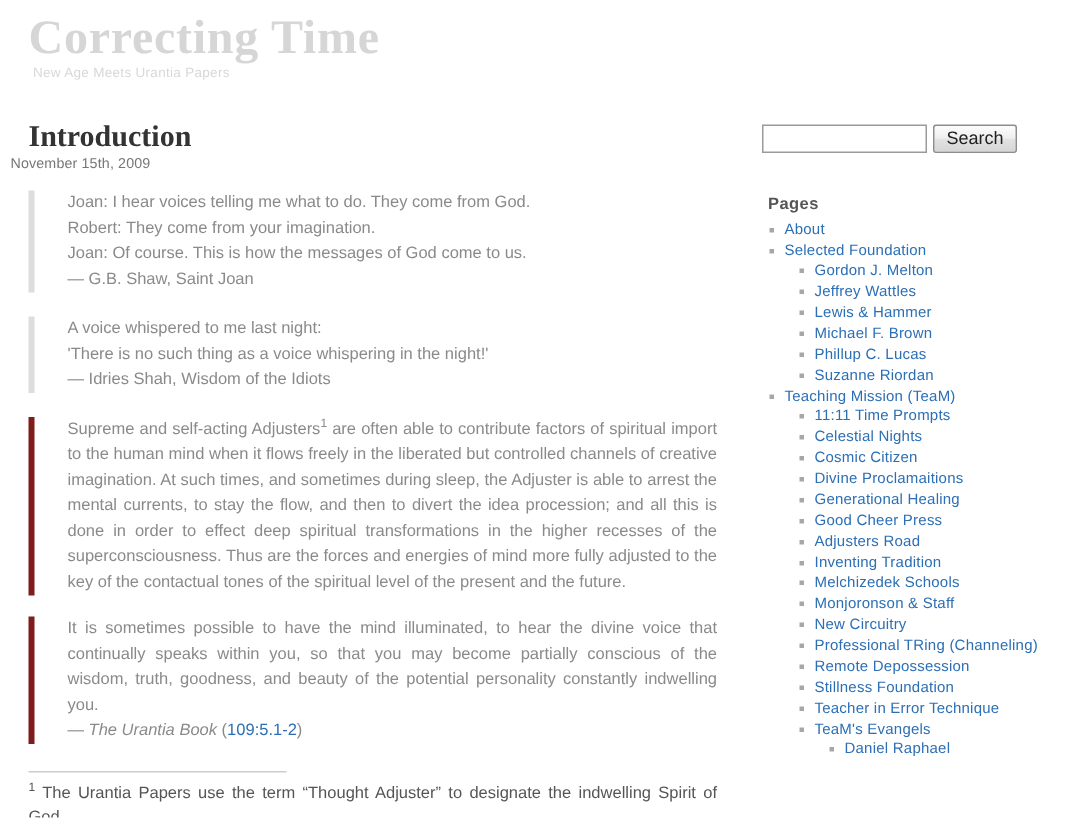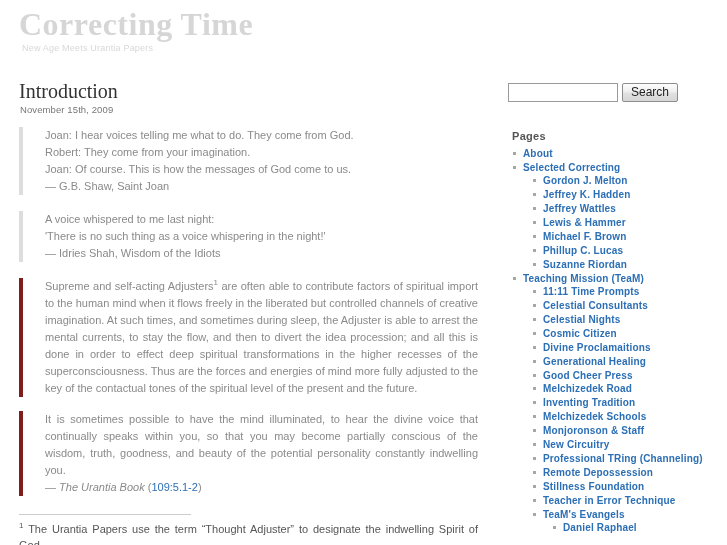--- a/index.html
+++ b/index.html
@@ -58,27 +58,27 @@
     top: 83px;
     width: 215px;
   }
 
   
   .post-title {
     margin: 0;
     padding: 18px 0 0 19px;
     font-family: "Liberation Serif", serif;
     font-size: 20px;
-    font-weight: normal;
+    font-weight: bold;
     color: #333333;
     line-height: 1.15;
   }
   .post-date {
     margin: 1px 0 0 0;
-    padding-left: 20px;
+    padding-left: 7px;
     font-size: 9.5px;
     color: #777777;
     letter-spacing: 0.1px;
   }
 
   .post-body {
     padding: 12px 22px 0 19px;
   }
 
   blockquote.quote {
@@ -201,21 +201,20 @@
     margin: 0;
     padding: 0;
   }
   ul.pagelist li {
     position: relative;
     padding-left: 11px;
     margin: 0 0 0.5px 0;
     font-size: 10px;
     line-height: 13.4px;
     white-space: nowrap;
-    font-weight: bold;
   }
   ul.pagelist li > .bullet {
     position: absolute;
     left: 1px;
     top: 5px;
     width: 3px;
     height: 3px;
     background: #a7a7a7;
   }
   ul.pagelist ul {
@@ -274,38 +273,36 @@
 
   <form id="searchform">
     <input id="search-input" type="text" placeholder="" style="">
     <button id="search-submit" type="submit">Search</button>
   </form>
 
   <div id="pages-widget">
     <div class="widget-title">Pages</div>
     <ul class="pagelist" id="pagelist-root">
         <li><span class="bullet"></span><a href="#">About</a></li>
-        <li><span class="bullet"></span><a href="#">Selected Correcting</a><ul>
+        <li><span class="bullet"></span><a href="#">Selected Foundation</a><ul>
             <li><span class="bullet"></span><a href="#">Gordon J. Melton</a></li>
-            <li><span class="bullet"></span><a href="#">Jeffrey K. Hadden</a></li>
             <li><span class="bullet"></span><a href="#">Jeffrey Wattles</a></li>
             <li><span class="bullet"></span><a href="#">Lewis &amp; Hammer</a></li>
             <li><span class="bullet"></span><a href="#">Michael F. Brown</a></li>
             <li><span class="bullet"></span><a href="#">Phillup C. Lucas</a></li>
             <li><span class="bullet"></span><a href="#">Suzanne Riordan</a></li>
           </ul></li>
         <li><span class="bullet"></span><a href="#">Teaching Mission (TeaM)</a><ul>
             <li><span class="bullet"></span><a href="#">11:11 Time Prompts</a></li>
-            <li><span class="bullet"></span><a href="#">Celestial Consultants</a></li>
             <li><span class="bullet"></span><a href="#">Celestial Nights</a></li>
             <li><span class="bullet"></span><a href="#">Cosmic Citizen</a></li>
             <li><span class="bullet"></span><a href="#">Divine Proclamaitions</a></li>
             <li><span class="bullet"></span><a href="#">Generational Healing</a></li>
             <li><span class="bullet"></span><a href="#">Good Cheer Press</a></li>
-            <li><span class="bullet"></span><a href="#">Melchizedek Road</a></li>
+            <li><span class="bullet"></span><a href="#">Adjusters Road</a></li>
             <li><span class="bullet"></span><a href="#">Inventing Tradition</a></li>
             <li><span class="bullet"></span><a href="#">Melchizedek Schools</a></li>
             <li><span class="bullet"></span><a href="#">Monjoronson &amp; Staff</a></li>
             <li><span class="bullet"></span><a href="#">New Circuitry</a></li>
             <li><span class="bullet"></span><a href="#">Professional TRing (Channeling)</a></li>
             <li><span class="bullet"></span><a href="#">Remote Depossession</a></li>
             <li><span class="bullet"></span><a href="#">Stillness Foundation</a></li>
             <li><span class="bullet"></span><a href="#">Teacher in Error Technique</a></li>
             <li><span class="bullet"></span><a href="#">TeaM's Evangels</a><ul>
                 <li><span class="bullet"></span><a href="#">Daniel Raphael</a></li>

